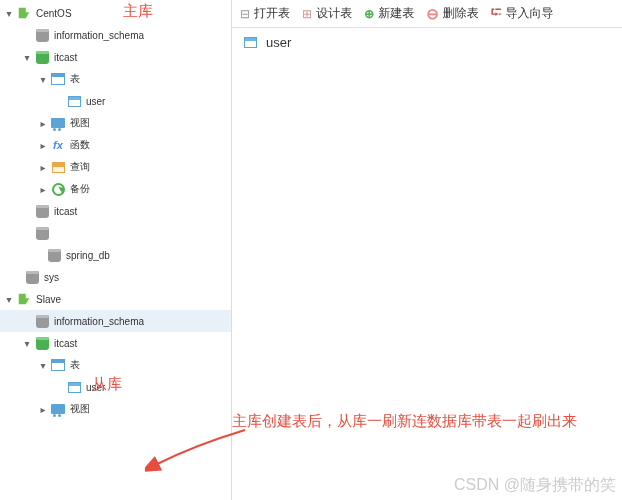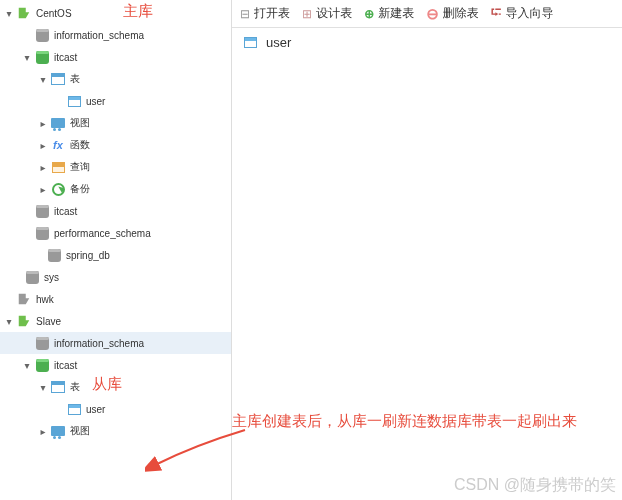--- a/index.html
+++ b/index.html
@@ -120,41 +120,32 @@
     <div class="tree-row" style="padding-left:34px">
       <span class="tree-icon">
           <span class="icon-db"></span>
         </span>
       <span class="tree-label">itcast</span>
     </div>
     <div class="tree-row" style="padding-left:34px">
       <span class="tree-icon">
           <span class="icon-db"></span>
         </span>
-      <span class="tree-label">performance_schema</span>
     </div>
     <div class="tree-row" style="padding-left:46px">
       <span class="tree-icon">
           <span class="icon-db"></span>
         </span>
       <span class="tree-label">spring_db</span>
     </div>
     <div class="tree-row" style="padding-left:24px">
       <span class="tree-icon">
           <span class="icon-db"></span>
         </span>
       <span class="tree-label">sys</span>
-    </div>
-    <div class="tree-row" style="padding-left:16px">
-      <span class="tree-icon">
-          <svg class="icon-conn" viewBox="0 0 16 16">
-            <path fill="#999" d="M2 2 L10 2 L10 7 L14 7 L10 14 L2 14 Z"></path>
-          </svg>
-        </span>
-      <span class="tree-label">hwk</span>
     </div>
     <div class="tree-row" style="padding-left:2px">
       <span class="arrow">▾</span>
       <span class="tree-icon">
           <svg class="icon-conn" viewBox="0 0 16 16">
             <path fill="#6fbf4c" d="M2 2 L10 2 L10 7 L14 7 L10 14 L2 14 Z"></path>
           </svg>
         </span>
       <span class="tree-label">Slave</span>
     </div>

